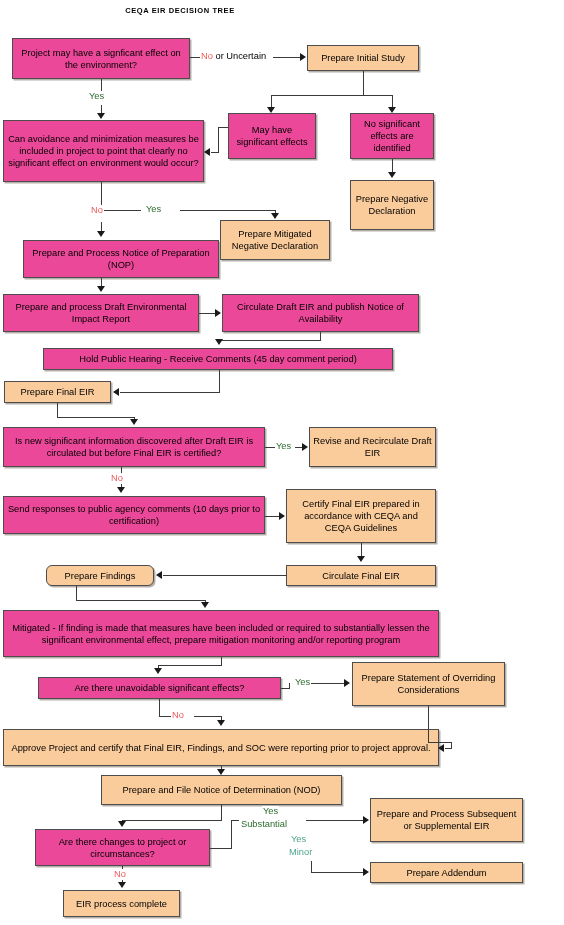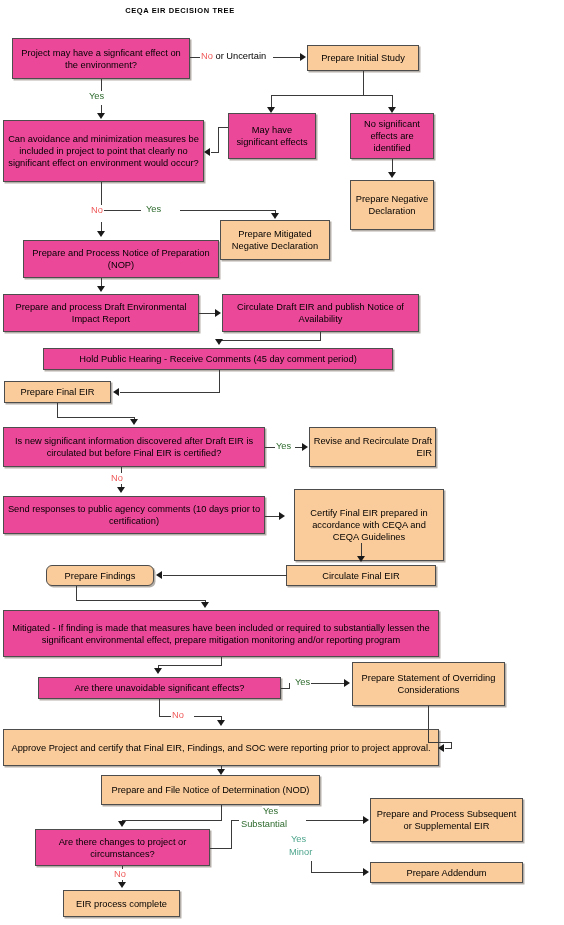--- a/index.html
+++ b/index.html
@@ -112,39 +112,39 @@
   <div class="node cyan" style="left:3px; top:294px; width:196px; height:38px;text-align:center;">Prepare and process Draft Environmental Impact Report</div>
 
   <div class="node cyan" style="left:222px; top:294px; width:197px; height:38px;">Circulate Draft EIR and publish Notice of Availability</div>
 
   <div class="node cyan" style="left:43px; top:348px; width:350px; height:22px;">Hold Public Hearing - Receive Comments (45 day comment period)</div>
 
   <div class="node orange" style="left:4px; top:381px; width:107px; height:22px;">Prepare Final EIR</div>
 
   <div class="node cyan" style="left:3px; top:427px; width:262px; height:40px;">Is new significant information discovered after Draft EIR is circulated but before Final EIR is certified?</div>
 
-  <div class="node orange" style="left:309px; top:427px; width:127px; height:40px;text-align:right;">Revise and Recirculate Draft EIR</div>
+  <div class="node orange" style="left:309px; top:427px; width:127px; height:40px;">Revise and Recirculate Draft EIR</div>
 
   <div class="node cyan" style="left:3px; top:496px; width:262px; height:38px;">Send responses to public agency comments (10 days prior to certification)</div>
 
-  <div class="node orange" style="left:286px; top:489px; width:150px; height:72px;margin-left:8px;">Certify Final EIR prepared in accordance with CEQA and CEQA Guidelines</div>
+  <div class="node orange" style="left:286px; top:489px; width:150px; height:54px;">Certify Final EIR prepared in accordance with CEQA and CEQA Guidelines</div>
 
   <div class="node orange" style="left:46px; top:565px; width:108px; height:21px;border-radius:6px;">Prepare Findings</div>
 
   <div class="node orange" style="left:286px; top:565px; width:150px; height:21px;">Circulate Final EIR</div>
 
   <div class="node cyan" style="left:3px; top:610px; width:436px; height:47px;">Mitigated - If finding is made that measures have been included or required to substantially lessen the significant environmental effect, prepare mitigation monitoring and/or reporting program</div>
 
   <div class="node cyan" style="left:38px; top:677px; width:243px; height:22px;">Are there unavoidable significant effects?</div>
 
   <div class="node orange" style="left:352px; top:662px; width:153px; height:44px;">Prepare Statement of Overriding Considerations</div>
 
   <div class="node orange" style="left:3px; top:729px; width:436px; height:37px;">Approve Project and certify that Final EIR, Findings, and SOC were reporting prior to project approval.</div>
 
-  <div class="node orange" style="left:101px; top:775px; width:219px; height:30px;">Prepare and File Notice of Determination (NOD)</div>
+  <div class="node orange" style="left:101px; top:775px; width:241px; height:30px;">Prepare and File Notice of Determination (NOD)</div>
 
   <div class="node cyan" style="left:35px; top:829px; width:175px; height:37px;">Are there changes to project or circumstances?</div>
 
   <div class="node orange" style="left:370px; top:798px; width:153px; height:44px;">Prepare and Process Subsequent or Supplemental EIR</div>
 
   <div class="node orange" style="left:370px; top:862px; width:153px; height:21px;">Prepare Addendum</div>
 
   <div class="node orange" style="left:63px; top:890px; width:117px; height:27px;">EIR process complete</div>
 
   <div class="edge h" style="left:190px; top:57px; width:14px;"></div>

